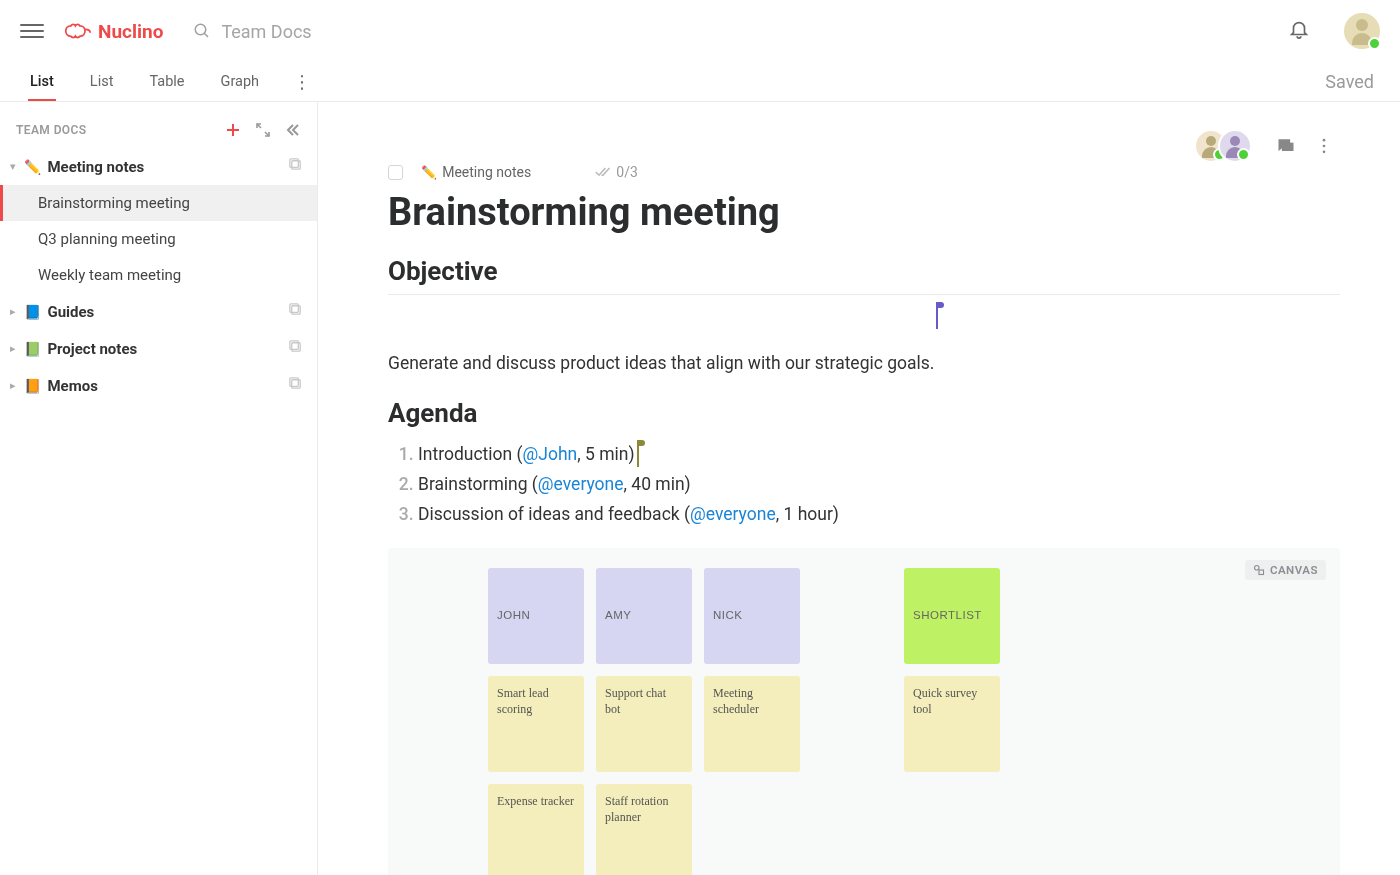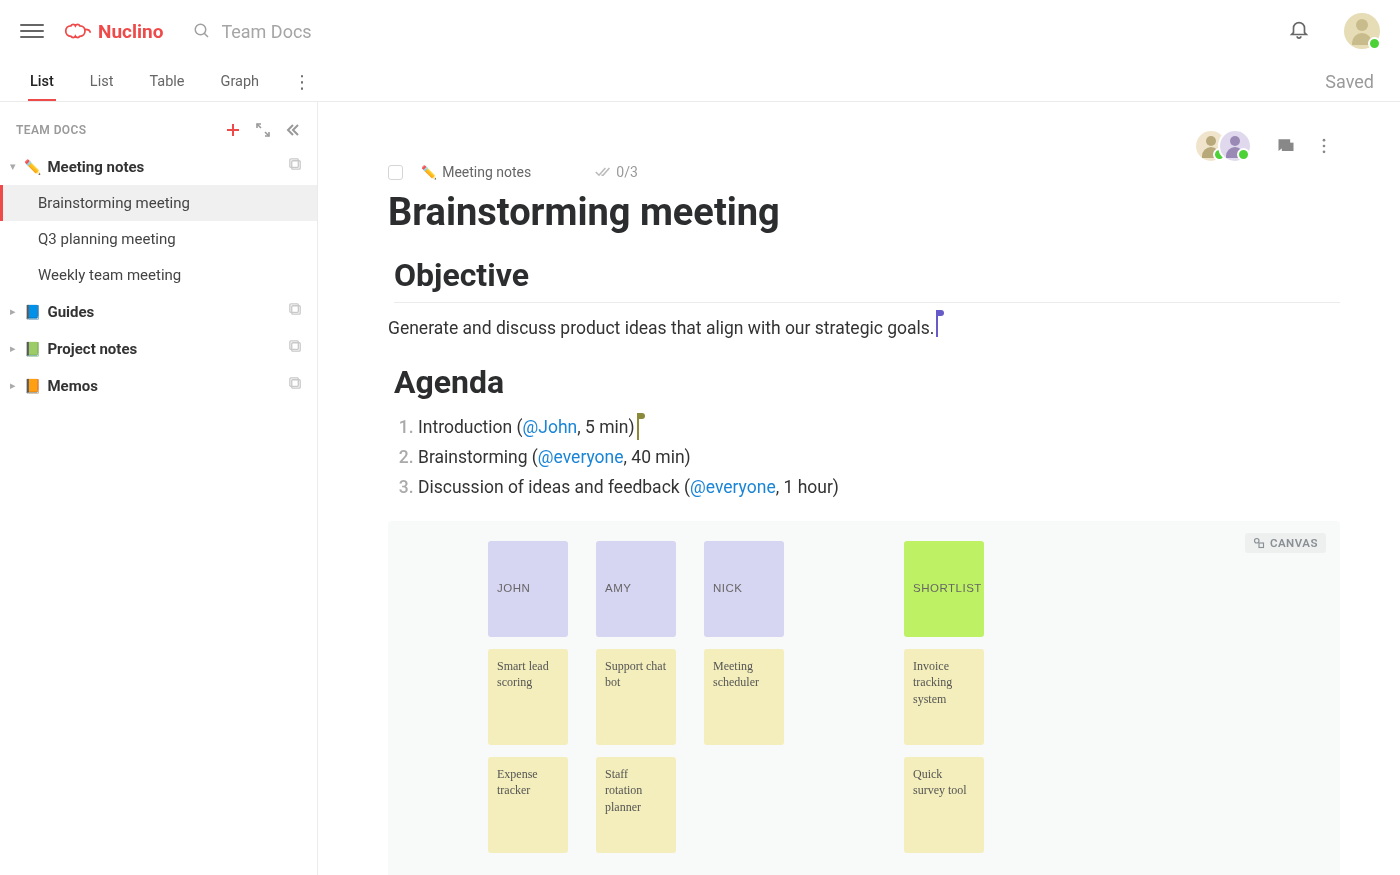--- a/index.html
+++ b/index.html
@@ -95,40 +95,40 @@
 .doc-action { color:#888; padding:6px; cursor:pointer; display:inline-flex;}
 .doc-action svg { width:20px; height:20px;}
 
 .breadcrumb-row { display:flex; align-items:center; gap:18px; padding-left:10px; margin-top:2px;}
 .bc-checkbox { width:15px; height:15px; border:1.5px solid #d5d5d5; border-radius:3px;}
 .bc-text { font-size:14px; color:#666; display:flex; align-items:center; gap:5px;}
 .bc-text .em { font-size:13px;}
 .bc-tasks { display:flex; align-items:center; gap:5px; color:#9a9a9a; font-size:14px; margin-left:46px;}
 
 h1.title { font-size: 38px; font-weight:700; margin: 10px 0 22px 10px; color:#2c2d2e;}
-h2.sec { font-size: 32px; font-weight:700; margin: 22px 0 12px 16px; }
+h2.sec { font-size: 26px; font-weight:700; margin: 22px 0 12px 10px; }
 h2.sec.obj { border-bottom:1px solid #ebebeb; padding-bottom:8px; }
-.para { font-size: 17.5px; line-height:1.5; margin-left:10px; color:#333; display:inline;}
+.para { font-size: 17.5px; line-height:1.5; margin-left:10px; color:#333; display:inline;margin-top:43px;}
 .para-wrap { display:flex; align-items:flex-start; }
 .cursor-flag { display:inline-block; width:2px; height:22px; background:#675bc8; position:relative; margin-left:2px; vertical-align:middle;}
 .cursor-flag::before { content:''; position:absolute; top:-5px; left:0; width:8px; height:6px; background:#675bc8; border-radius:0 3px 3px 0;}
 .cursor-flag.olive { background:#8a8a3a;}
 .cursor-flag.olive::before { background:#8a8a3a;}
 
 ol.agenda { margin: 4px 0 18px 40px; font-size:17.5px; line-height:1.7; color:#333;}
 ol.agenda li::marker { color:#aaa; font-weight:500;}
 .mention { color:#1a85d6; }
 
 
 .canvas-box { background:#f8f9f9; border-radius:4px; padding: 20px 50px 30px 100px; margin: 10px 0 0 10px; position:relative; min-height:380px;}
 .canvas-badge { position:absolute; top:12px; right:14px; background:#eef0f0; color:#8a8f93; font-size:11.5px; padding:3px 8px; border-radius:3px; letter-spacing:0.5px; display:flex; align-items:center; gap:5px; font-weight:600;}
 .canvas-grid { display:flex; gap:12px; margin-bottom:12px;}
 .col { display:flex; flex-direction:column; gap:12px; width:96px;}
 .col-gap { width:80px;}
-.note { width:80px; height:96px; border-radius:3px; padding:9px 9px; font-family: "Comic Sans MS", "Marker Felt", cursive; font-size:12px; line-height:1.4; color:#555;}
+.note { width:96px; height:96px; border-radius:3px; padding:9px 9px; font-family: "Comic Sans MS", "Marker Felt", cursive; font-size:12px; line-height:1.4; color:#555;}
 .note.header { text-transform:uppercase; letter-spacing:0.5px; font-family: -apple-system, sans-serif; font-size:11.5px; color:#666;}
 .purple { background:#d6d5f2;}
 .green { background:#bef264;}
 .yellow { background:#f3eebb;}
 
 </style>
 </head>
 <body>
 
 <div class="header">
@@ -341,19 +341,18 @@
           <div class="note yellow">Support chat bot</div>
           <div class="note yellow">Staff rotation planner</div>
         </div>
         <div class="col">
           <div class="note header purple">NICK</div>
           <div class="note yellow">Meeting scheduler</div>
         </div>
         <div class="col-gap"></div>
         <div class="col">
           <div class="note header green">SHORTLIST</div>
-          <div class="note yellow">Invoice tracking system</div>
           <div class="note yellow">Quick survey tool</div>
         </div>
       </div>
     </div>
   </div>
 </div>
 
 </body></html>

